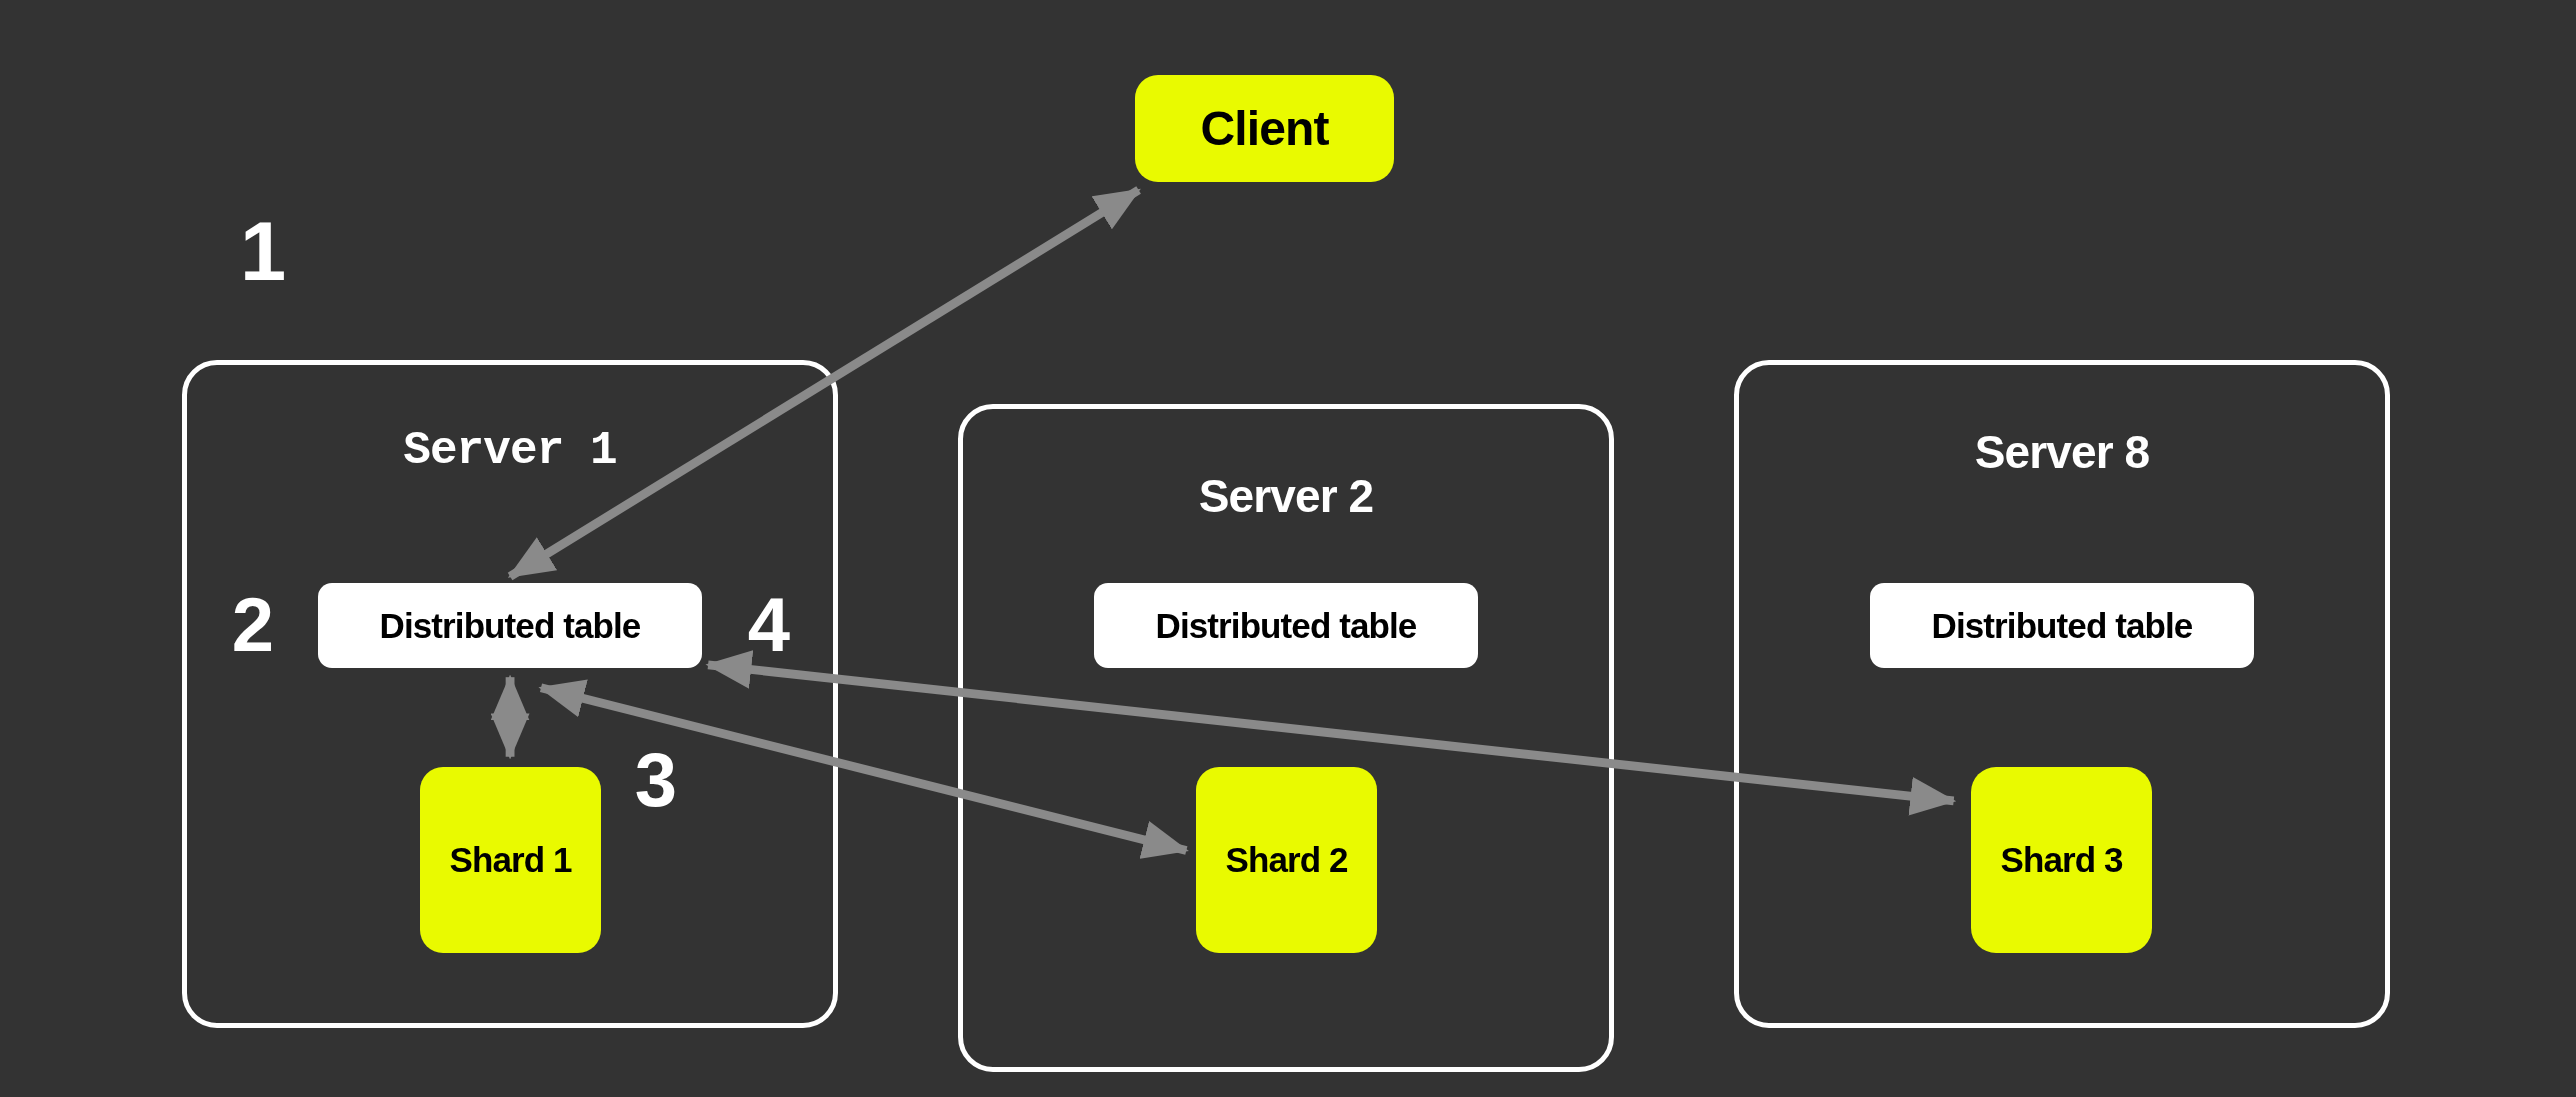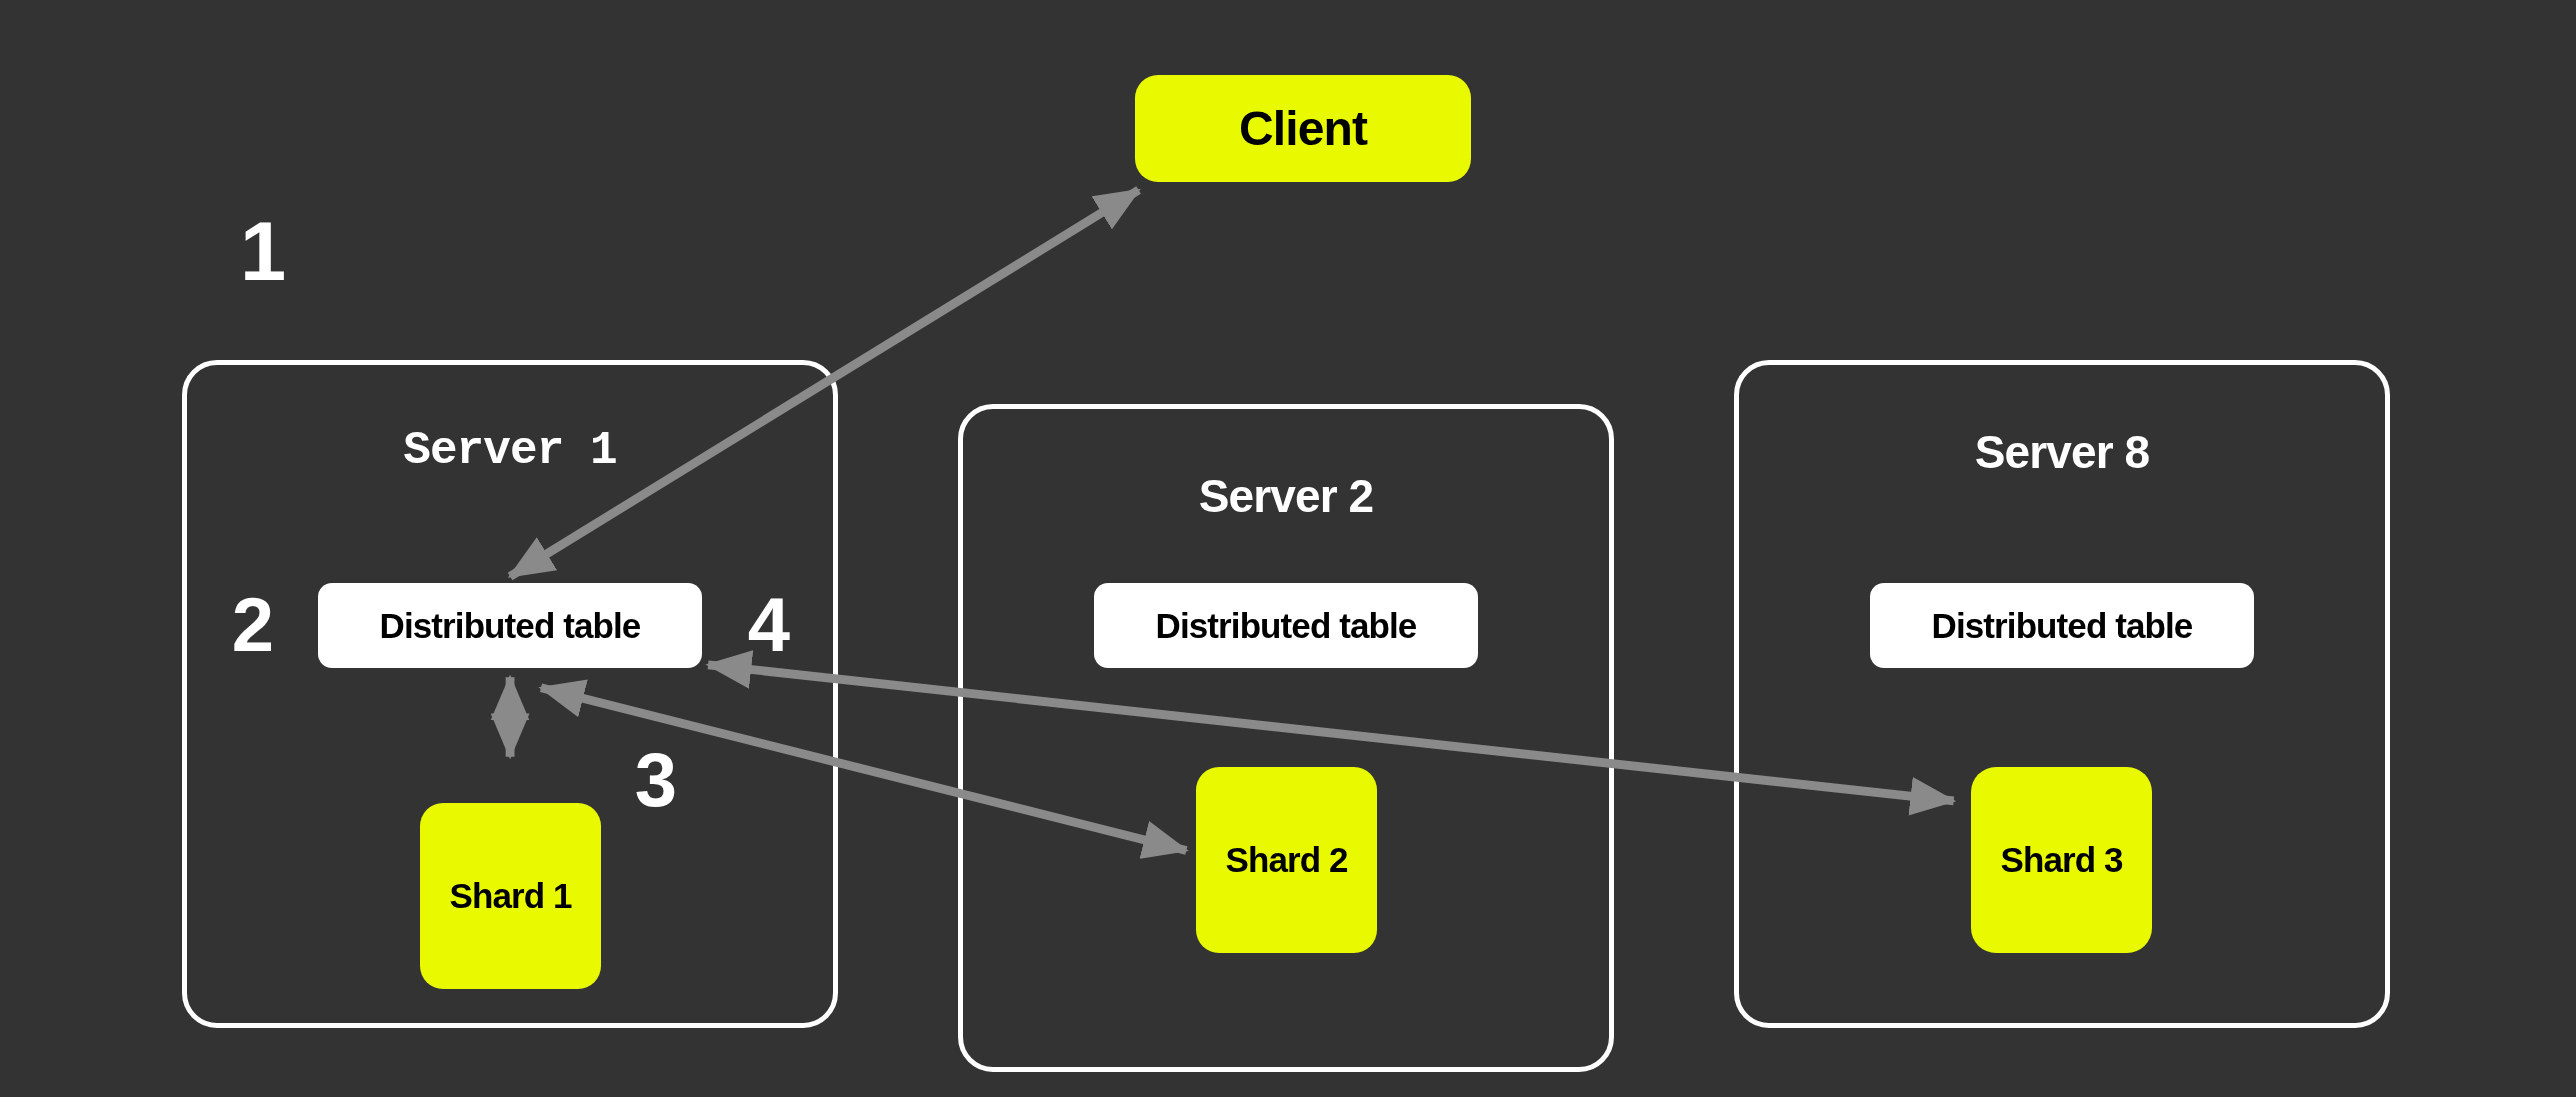--- a/index.html
+++ b/index.html
@@ -19,21 +19,21 @@
     overflow:hidden;
   }
   .canvas{
     position:relative;
     width:2576px;height:1098px;
     background:var(--bg);
   }
   
   .client{
     position:absolute;
-    left:1135px;top:75px;width:336px;height:107px;
+    left:1135px;top:75px;width:259px;height:107px;
     background:var(--accent);
     border-radius:23px;
     display:flex;align-items:center;justify-content:center;
   }
   .client-label{
     font-size:48px;font-weight:700;color:var(--ink-dark);
     letter-spacing:-0.9px;
   }
   
   .step-one{
@@ -76,21 +76,21 @@
     font-size:35px;font-weight:700;color:var(--ink-dark);
     letter-spacing:-0.9px;
   }
   
   .shard{
     position:absolute;top:767px;width:181px;height:186px;
     background:var(--accent);
     border-radius:23px;
     display:flex;align-items:center;justify-content:center;
   }
-  .shard-1{left:420px;margin-top:36px;}
+  .shard-1{left:420px;}
   .shard-2{left:1196px;}
   .shard-3{left:1971px;border-radius:25px;}
   .shard-label{
     font-size:35px;font-weight:700;color:var(--ink-dark);
     letter-spacing:-0.9px;
   }
   
   .step-marker{
     position:absolute;
     font-size:76px;font-weight:700;color:var(--ink-light);

